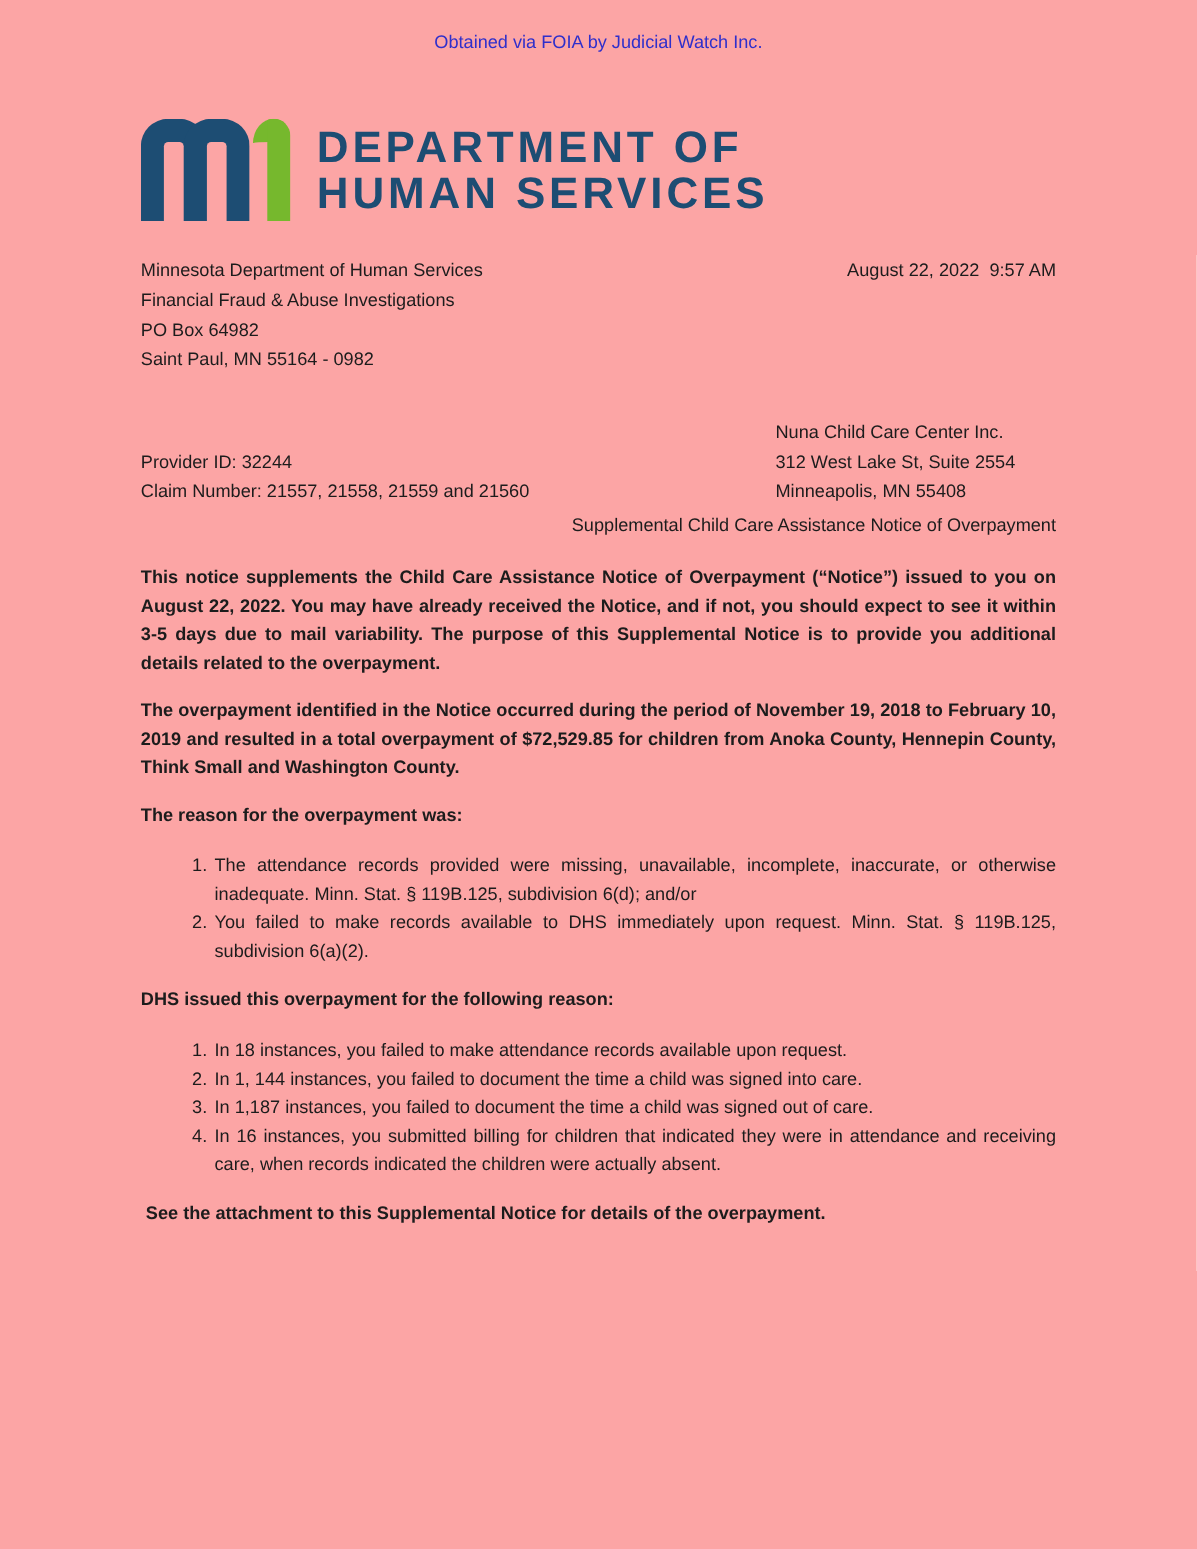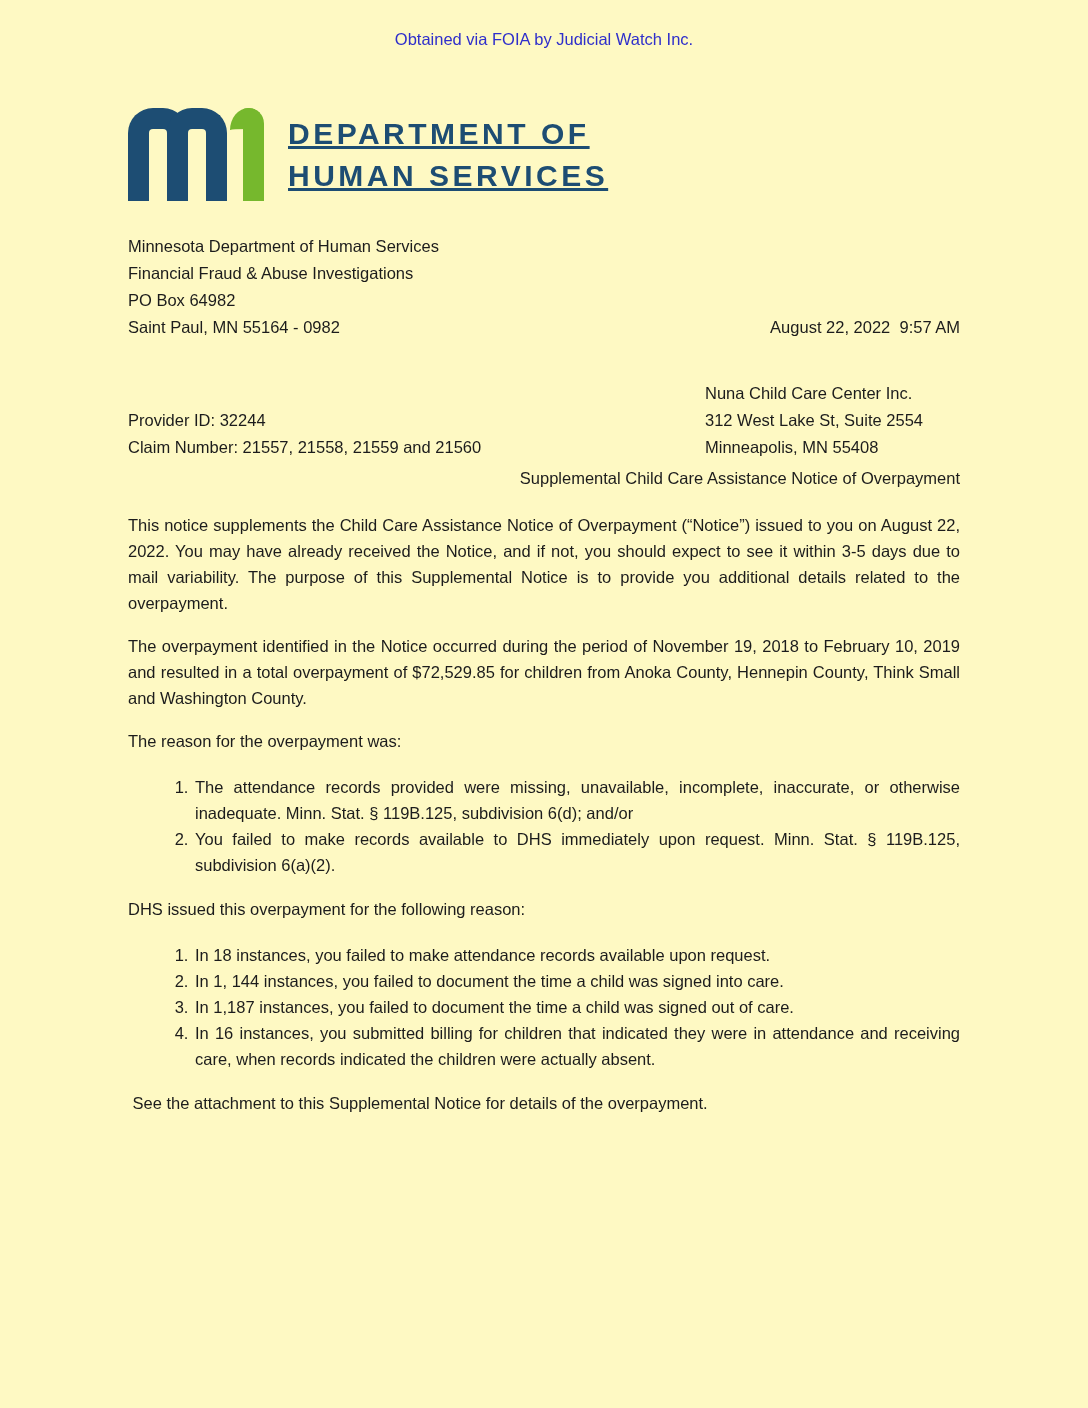--- a/index.html
+++ b/index.html
@@ -2,21 +2,21 @@
 <html><head>
 <meta charset="utf-8">
 <style>
   * { box-sizing: border-box; }
   html, body { margin: 0; padding: 0; background: #ffffff; }
   .page {
     position: relative;
     width: 1088px;
     min-height: 1408px;
     margin: 0 auto;
-    background: #fef9c3;
+    background: #fca5a5;
     font-family: "Liberation Sans", sans-serif;
     font-size: 16.5px;
     line-height: 26px;
     color: #1c1c1c;
     padding: 26px 128px 40px 128px;
   }
   .foia {
     text-align: center;
     color: #2f2fcb;
     margin-bottom: 56px;
@@ -40,50 +40,49 @@
   .mn-arch.a2 { left: 39px; }
   .mn-green {
     position: absolute; top: 0; left: 102px; height: 93px; width: 34px;
     border-top: 21px solid #76b82d; border-right: 21px solid #76b82d;
     border-top-right-radius: 25px;
     border-top-left-radius: 30px 36px;
   }
   .wordmark {
     color: #1d4d73;
     font-weight: bold;
-    font-size: 30px;
+    font-size: 40px;
     line-height: 42px;
     letter-spacing: 3.5px;
     white-space: nowrap;
-    text-decoration: underline;
   }
 
   
   .sender-row {
     display: flex;
     justify-content: space-between;
-    align-items: flex-end;
+    align-items: flex-start;
     margin-bottom: 39px;
   }
   .sender div { line-height: 27px; }
   .datetime { line-height: 27px; }
 
   
   .ref-row {
     display: flex;
     justify-content: space-between;
     align-items: flex-end;
   }
   .provider { padding-top: 7px; }
   .provider div, .recipient div { line-height: 27px; }
   .recipient { width: 255px; }
 
   .title { text-align: right; margin: 4px 0 21px 0; }
 
-  p { margin: 12px 0 17px 0; }
+  p { margin: 12px 0 17px 0; font-weight: bold; }
   .just { text-align: justify; }
 
   ol { margin: 20px 0 18px 0; padding-left: 65px; }
   ol li { padding-left: 2px; line-height: 26px; }
   .closing-attachment { margin-bottom: 22px; }
 </style>
 </head>
 <body>
 
 <div class="page">

